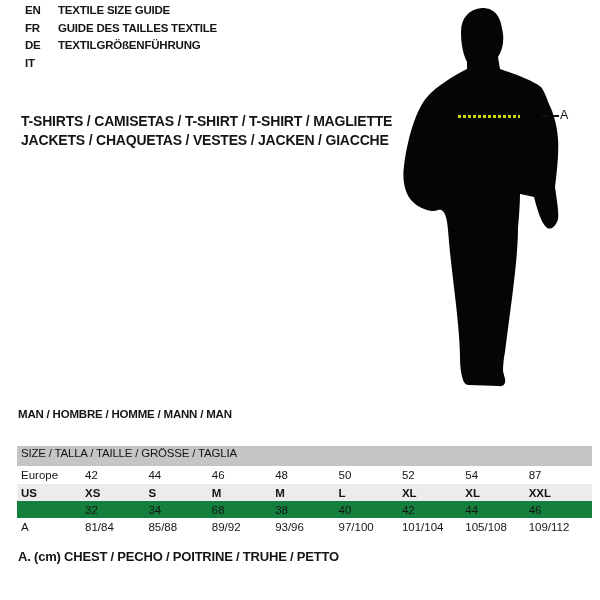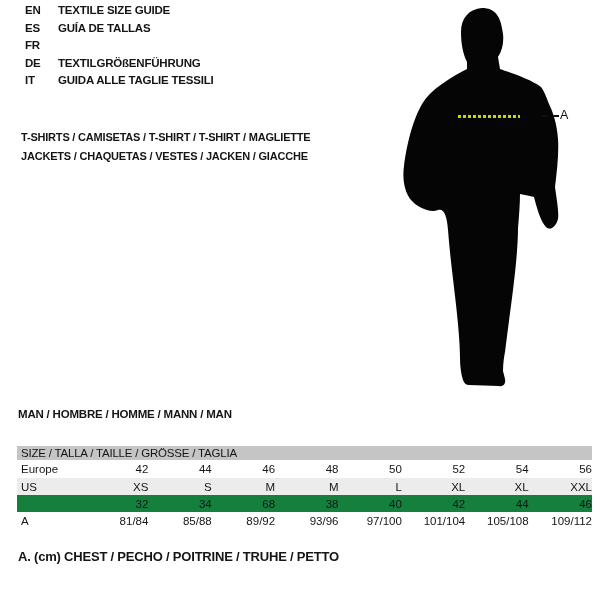--- a/index.html
+++ b/index.html
@@ -9,68 +9,64 @@
     background:#ffffff;
     font-family:"Liberation Sans", sans-serif;
     color:#151515;
     overflow:hidden;
   }
   
   .lang-list{position:absolute;left:25px;top:2px;}
   .lang-row{display:flex;line-height:17.5px;font-size:11.5px;font-weight:bold;letter-spacing:-0.2px;}
   .lang-code{width:33px;flex:0 0 33px;}
   
-  .categories{position:absolute;left:21px;top:128px;font-size:11px;font-weight:bold;line-height:19px;letter-spacing:-0.2px;}
+  .categories{position:absolute;left:21px;top:112px;font-size:14px;font-weight:bold;line-height:19px;letter-spacing:-0.2px;}
   
   .figure{position:absolute;left:403px;top:6px;width:168px;height:382px;}
   .figure svg{display:block;width:100%;height:100%;}
   .chest-line{
     position:absolute;left:458px;top:115px;width:62px;height:3px;
     background:repeating-linear-gradient(90deg,var(--dash,#ccd600) 0 3px,transparent 3px 5px);
   }
   .pointer-dashes{position:absolute;left:542px;top:115px;width:17px;height:0;border-top:2px dashed #111;}
   .measure-a{position:absolute;left:560px;top:108px;font-size:12.5px;color:#111;}
   
   .section-title{position:absolute;left:18px;top:408px;font-size:11.5px;font-weight:bold;letter-spacing:-0.2px;}
   
   .size-table{position:absolute;left:17px;top:446px;width:575px;font-size:11.5px;}
-  .thead{background:#c5c5c5;height:14px;line-height:14px;padding-left:4px;letter-spacing:-0.2px;}
+  .thead{background:#c5c5c5;height:20px;line-height:14px;padding-left:4px;letter-spacing:-0.2px;}
   .tr{display:flex;align-items:center;}
   .tr.h18{height:18px;}
   .tr.h17{height:17px;}
   .tr.shaded{background:#ececec;}
-  .td{flex:1 1 0;text-align:right;}
+  .td{flex:1 1 0;text-align:left;}
   .td.label{flex:0 0 64px;text-align:left;padding-left:4px;}
   
   .footnote{position:absolute;left:18px;top:549px;font-size:13px;font-weight:bold;letter-spacing:-0.2px;}
 </style>
 </head>
 <body>
 
 <div class="page">
 
   <div class="lang-list">
     <div class="lang-row">
       <span class="lang-code">EN</span>
       <span class="lang-label">TEXTILE SIZE GUIDE</span>
     </div>
     <div class="lang-row">
-      <span class="lang-code">ES</span>
-      <span class="lang-label">GUÍA DE TALLAS</span>
-    </div>
-    <div class="lang-row">
       <span class="lang-code">FR</span>
+      <span class="lang-label">GUIDE DES TAILLES TEXTILE</span>
     </div>
     <div class="lang-row">
       <span class="lang-code">DE</span>
       <span class="lang-label">TEXTILGRÖßENFÜHRUNG</span>
     </div>
     <div class="lang-row">
       <span class="lang-code">IT</span>
-      <span class="lang-label">GUIDA ALLE TAGLIE TESSILI</span>
     </div>
   </div>
 
   <div class="categories">
     <div>T-SHIRTS / CAMISETAS / T-SHIRT / T-SHIRT / MAGLIETTE</div>
     <div>JACKETS / CHAQUETAS / VESTES / JACKEN / GIACCHE</div>
   </div>
 
   <div class="figure">
     <svg viewBox="0 0 168 382" preserveAspectRatio="none">
@@ -121,24 +117,24 @@
 
     <div class="tr h18">
       <div class="td label">Europe</div>
       <div class="td">42</div>
       <div class="td">44</div>
       <div class="td">46</div>
       <div class="td">48</div>
       <div class="td">50</div>
       <div class="td">52</div>
       <div class="td">54</div>
-      <div class="td">56</div>
+      <div class="td">87</div>
     </div>
 
-    <div class="tr h17 shaded" style="background: rgb(236, 236, 236);">
+    <div class="tr h17 shaded" style="background: rgb(236, 236, 236); font-weight: bold;">
       <div class="td label">US</div>
       <div class="td">XS</div>
       <div class="td">S</div>
       <div class="td">M</div>
       <div class="td">M</div>
       <div class="td">L</div>
       <div class="td">XL</div>
       <div class="td">XL</div>
       <div class="td">XXL</div>
     </div>

